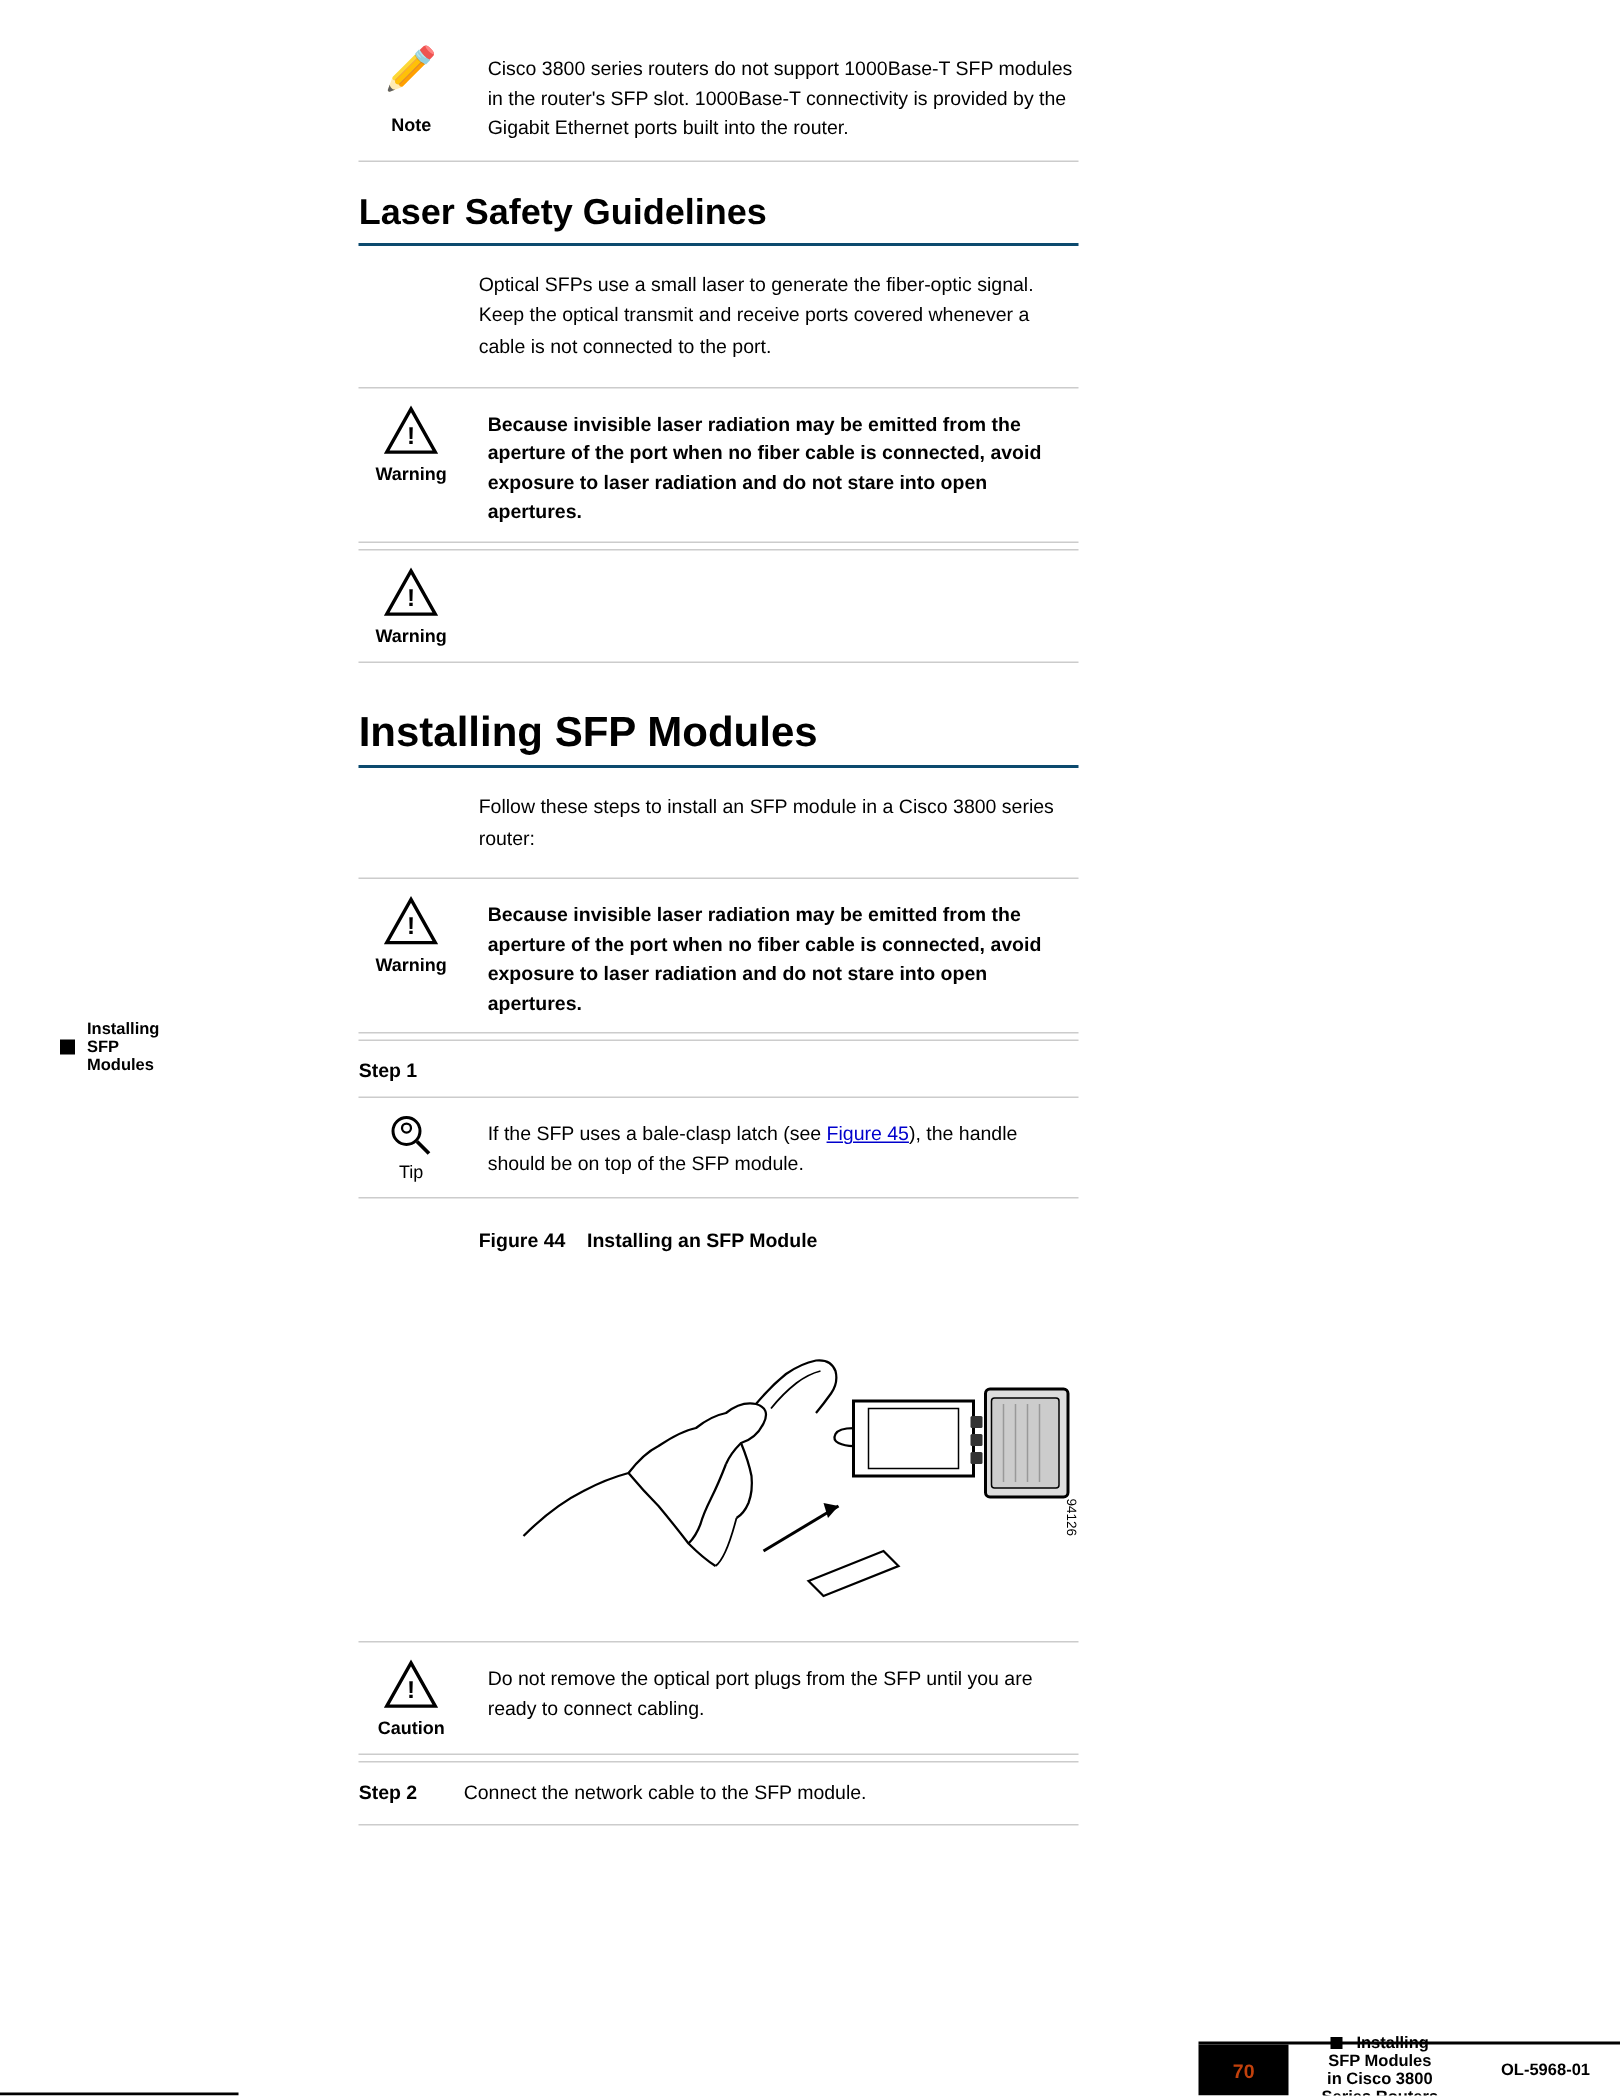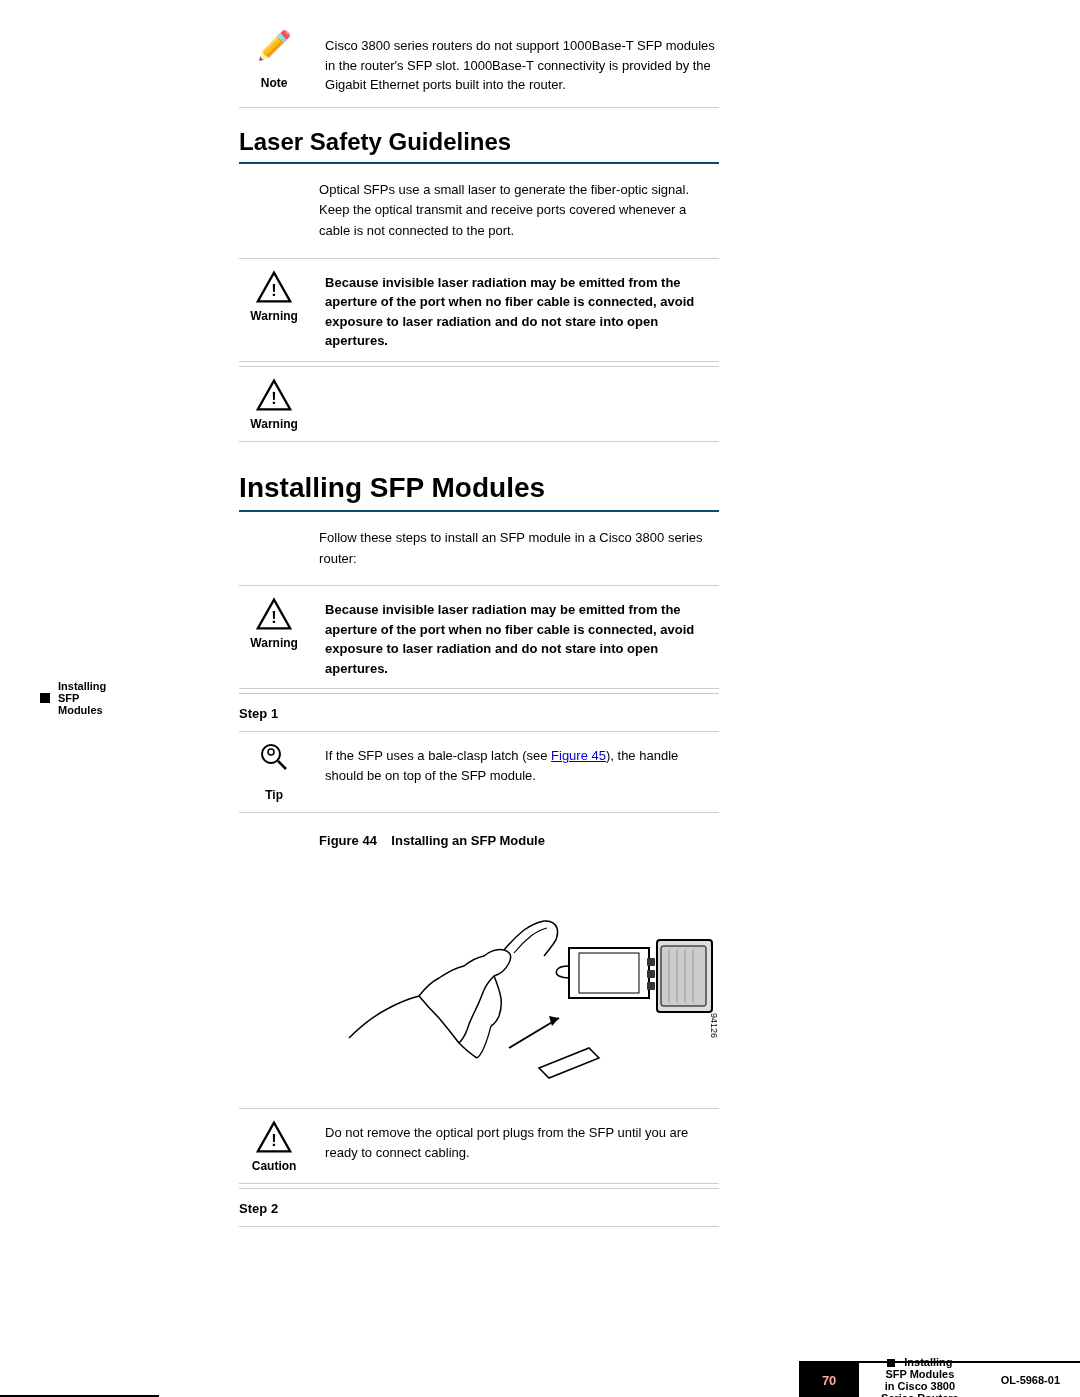--- a/index.html
+++ b/index.html
@@ -175,22 +175,22 @@
       margin-bottom: 0;
     }
     .tip-icon-area {
       display: flex;
       flex-direction: column;
       align-items: center;
       min-width: 70px;
     }
     .tip-label {
       font-size: 12px;
-      font-weight: bold;
-      margin-top: 16px;
+      font-weight: normal;
+      margin-top: 2px;
     }
     .tip-text {
       flex: 1;
       font-size: 13px;
       line-height: 1.5;
       padding-top: 4px;
     }
     
     .figure-container {
       margin: 20px 0 10px 80px;
@@ -224,21 +224,21 @@
     .bottom-bar {
       border-top: 2px solid #000;
       display: flex;
       align-items: center;
       padding: 0;
       height: 36px;
       margin-top: auto;
     }
     .bottom-page-num {
       background: #000;
-      color: #fca5a5;
+      color: #c2410c;
       font-weight: bold;
       font-size: 13px;
       padding: 0 14px;
       height: 100%;
       display: flex;
       align-items: center;
       min-width: 60px;
       justify-content: center;
     }
     .bottom-center {
@@ -388,20 +388,21 @@
           <polygon points="20,2 38,34 2,34" fill="none" stroke="#000" stroke-width="2.5"></polygon>
           <text x="20" y="28" text-anchor="middle" font-size="18" font-weight="bold" font-family="Arial">!</text>
         </svg>
         <span class="caution-label">Caution</span>
       </div>
       <div class="caution-text">Do not remove the optical port plugs from the SFP until you are ready to connect cabling.</div>
     </div>
 
     <div class="step-block" style="margin-top:2px;">
       <div class="step-label">Step 2</div>
+      <div class="step-text">Connect the network cable to the SFP module.</div>
     </div>
 
   </div>
 
   <div class="bottom-bar">
     <div class="bottom-page-num">70</div>
     <div class="bottom-center">
       <span style="display:inline-block;width:8px;height:8px;background:#000;margin-right:6px;vertical-align:middle;"></span>
       <span>Installing SFP Modules in Cisco 3800 Series Routers</span>
     </div>

